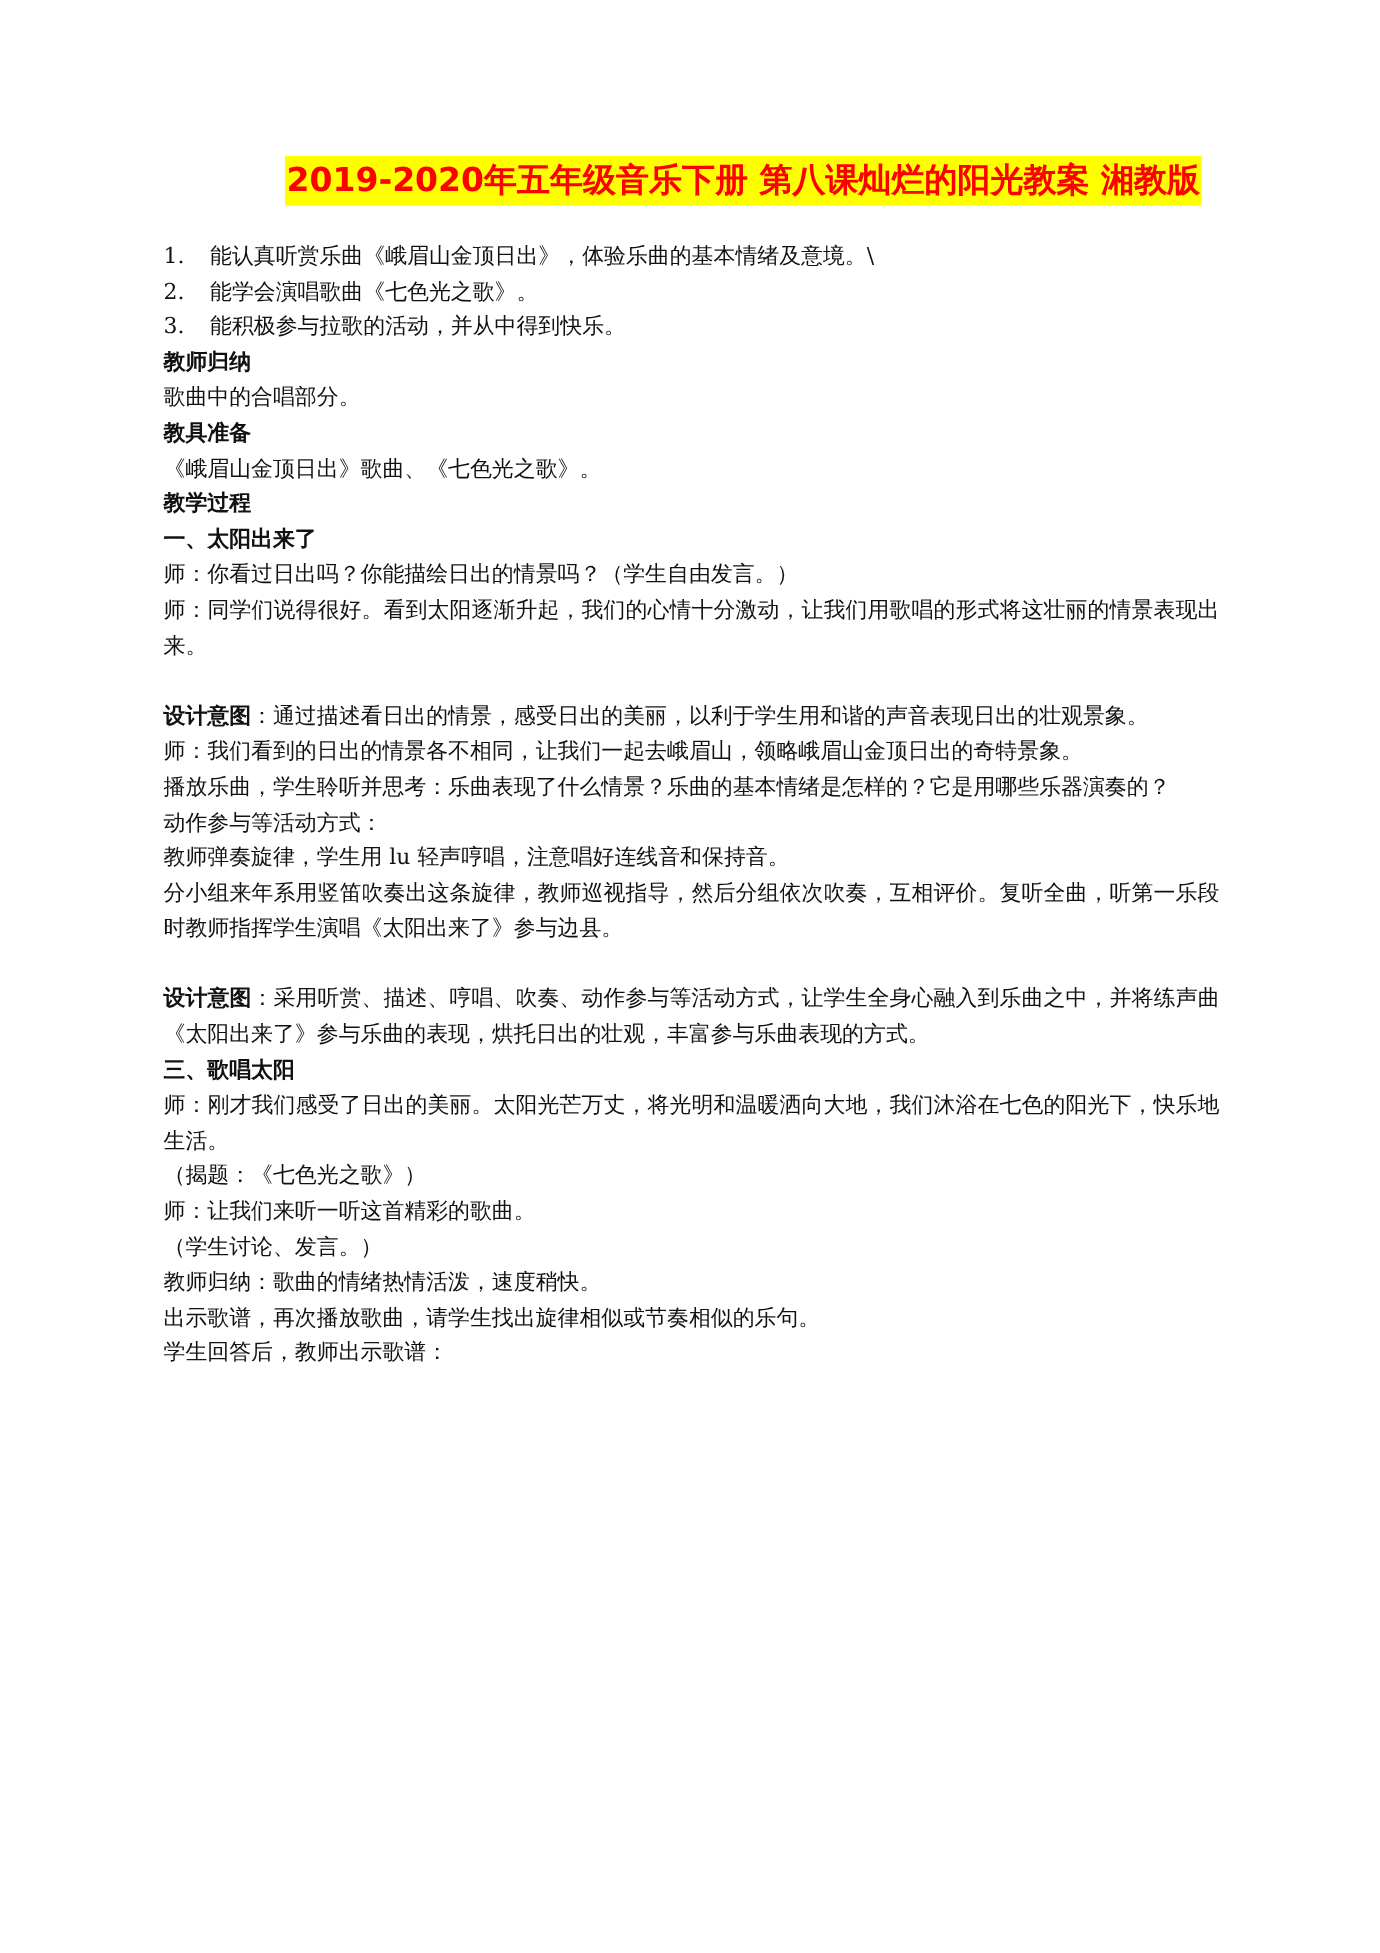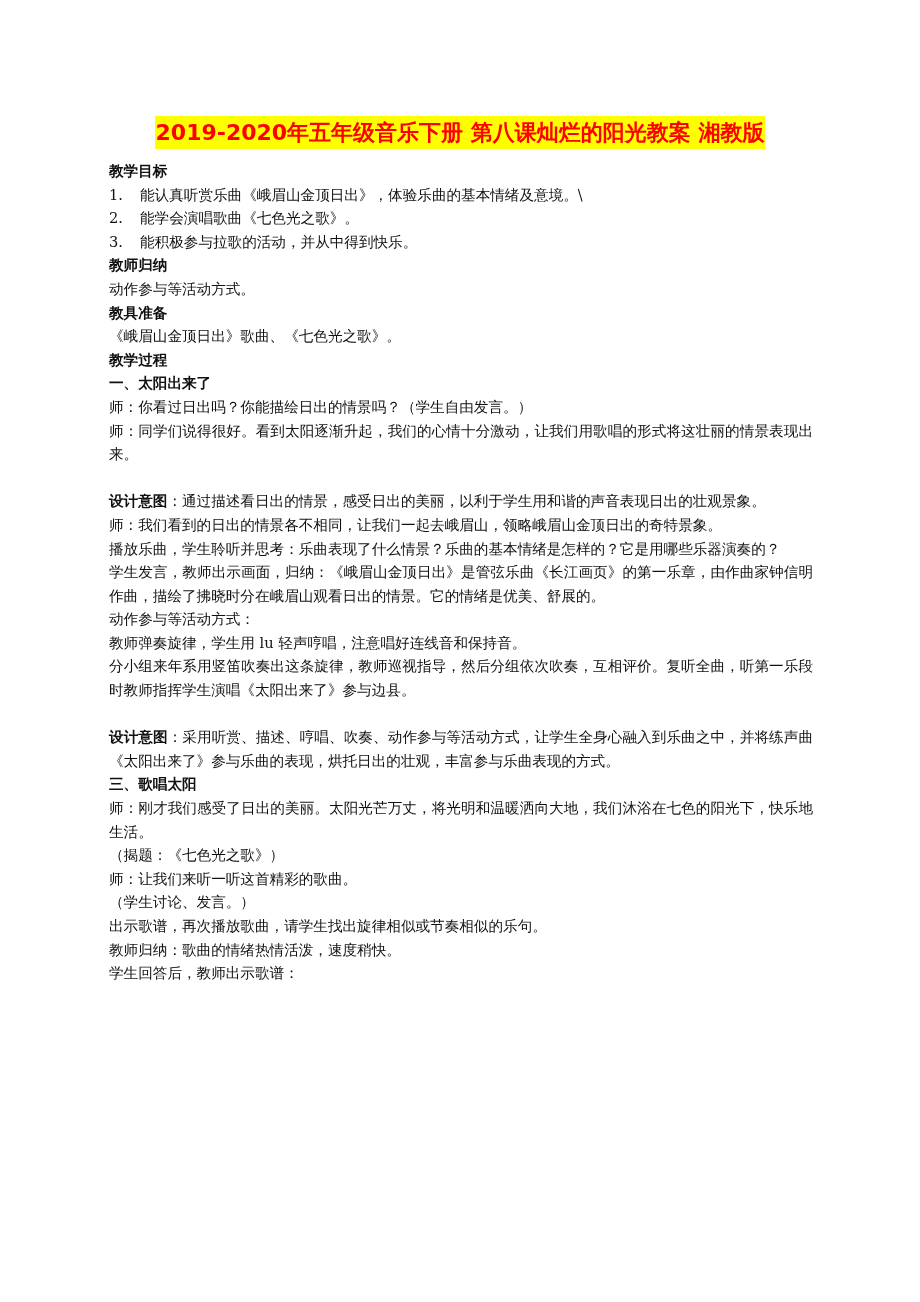--- a/index.html
+++ b/index.html
@@ -15,24 +15,24 @@
     font-family: "DejaVu Serif", "Liberation Serif", serif;
     color: #111111;
   }
   .page {
     position: absolute;
     left: 0; top: 0;
     width: 920px; height: 1302px;
   }
   .title-wrap {
     position: absolute;
-    top: 116px;
+    top: 104px;
     left: 0;
-    width: 920px;
-    text-align: center;
+    width: 801px;
+    text-align: right;
   }
   .title {
     display: inline-block;
     background: #ffff00;
     color: #ff0000;
     font-family: "DejaVu Sans", "Liberation Sans", sans-serif;
     font-weight: bold;
     font-size: 22px;
     line-height: 33px;
     padding: 0 1px;
@@ -76,60 +76,58 @@
 <body>
 
 <div class="page">
 
   <div class="title-wrap">
     <span class="title">2019-2020年五年级音乐下册 第八课灿烂的阳光教案 湘教版</span>
   </div>
 
   <div class="body">
 
-    <p class="h">教学目标</p>
     <div class="ol-item">
       <span class="ol-num">1.</span>
       <span>能认真听赏乐曲《峨眉山金顶日出》，体验乐曲的基本情绪及意境。\</span>
     </div>
     <div class="ol-item">
       <span class="ol-num">2.</span>
       <span>能学会演唱歌曲《七色光之歌》。</span>
     </div>
     <div class="ol-item">
       <span class="ol-num">3.</span>
       <span>能积极参与拉歌的活动，并从中得到快乐。</span>
     </div>
 
     <p class="h">教师归纳</p>
-    <p>动作参与等活动方式。</p>
+    <p>歌曲中的合唱部分。</p>
 
     <p class="h">教具准备</p>
     <p>《峨眉山金顶日出》歌曲、《七色光之歌》。</p>
 
     <p class="h">教学过程</p>
 
     <p class="h">一、太阳出来了</p>
     <p>师：你看过日出吗？你能描绘日出的情景吗？（学生自由发言。）</p>
     <p>师：同学们说得很好。看到太阳逐渐升起，我们的心情十分激动，让我们用歌唱的形式将这壮丽的情景表现出来。</p>
     <div class="blank"></div>
     <p><span class="strong-lead">设计意图</span><span>：通过描述看日出的情景，感受日出的美丽，以利于学生用和谐的声音表现日出的壮观景象。</span></p>
 
     <p>师：我们看到的日出的情景各不相同，让我们一起去峨眉山，领略峨眉山金顶日出的奇特景象。</p>
     <p>播放乐曲，学生聆听并思考：乐曲表现了什么情景？乐曲的基本情绪是怎样的？它是用哪些乐器演奏的？</p>
-    <p>学生发言，教师出示画面，归纳：《峨眉山金顶日出》是管弦乐曲《长江画页》的第一乐章，由作曲家钟信明作曲，描绘了拂晓时分在峨眉山观看日出的情景。它的情绪是优美、舒展的。</p>
     <p>动作参与等活动方式：</p>
     <p>教师弹奏旋律，学生用 lu 轻声哼唱，注意唱好连线音和保持音。</p>
     <p>分小组来年系用竖笛吹奏出这条旋律，教师巡视指导，然后分组依次吹奏，互相评价。复听全曲，听第一乐段时教师指挥学生演唱《太阳出来了》参与边县。</p>
     <div class="blank"></div>
     <p><span class="strong-lead">设计意图</span><span>：采用听赏、描述、哼唱、吹奏、动作参与等活动方式，让学生全身心融入到乐曲之中，并将练声曲《太阳出来了》参与乐曲的表现，烘托日出的壮观，丰富参与乐曲表现的方式。</span></p>
 
     <p class="h">三、歌唱太阳</p>
     <p>师：刚才我们感受了日出的美丽。太阳光芒万丈，将光明和温暖洒向大地，我们沐浴在七色的阳光下，快乐地生活。</p>
     <p>（揭题：《七色光之歌》）</p>
     <p>师：让我们来听一听这首精彩的歌曲。</p>
     <p>（学生讨论、发言。）</p>
+    <p>教师归纳：歌曲的情绪热情活泼，速度稍快。</p>
     <p>出示歌谱，再次播放歌曲，请学生找出旋律相似或节奏相似的乐句。</p>
-    <p>教师归纳：歌曲的情绪热情活泼，速度稍快。</p>
     <p>学生回答后，教师出示歌谱：</p>
 
   </div>
 </div>
 
 </body></html>

